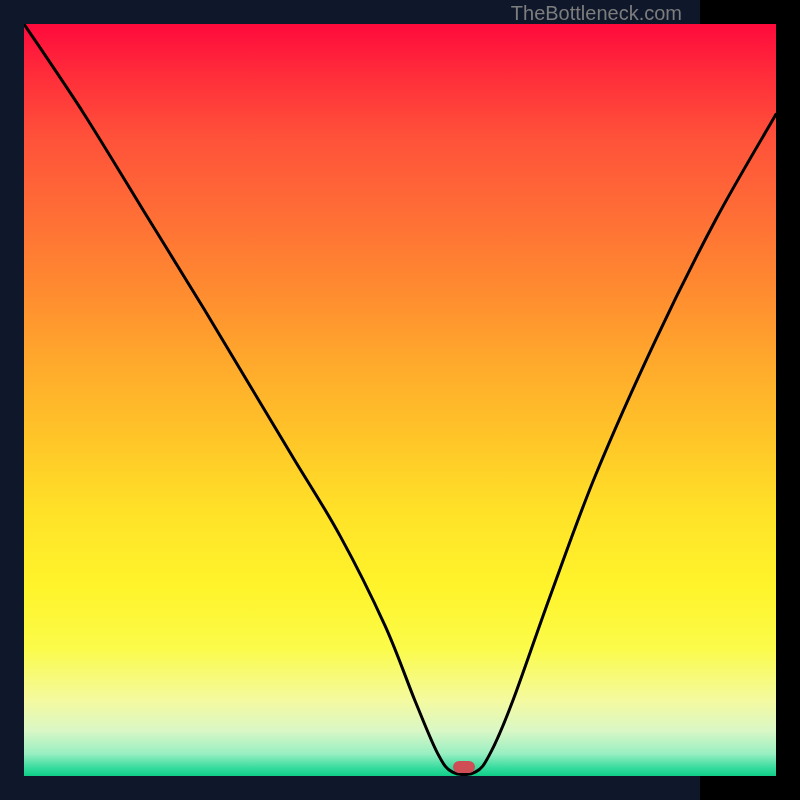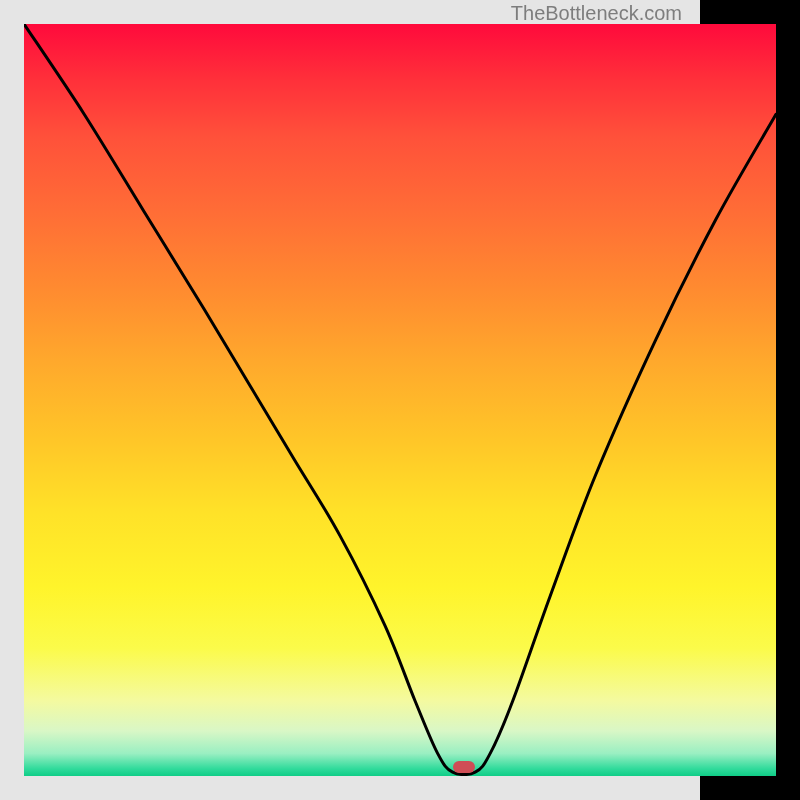--- a/index.html
+++ b/index.html
@@ -10,21 +10,21 @@
     background: #000;
     overflow: hidden;
     font-family: Arial, Helvetica, sans-serif;
   }
   .frame {
     position: absolute;
     left: 0;
     top: 0;
     width: 700px;
     height: 800px;
-    background: #e5e5e5;
+    background: #0f172a;
   }
   .watermark {
     position: absolute;
     top: 2px;
     right: 18px;
     color: #7d7d7d;
     font-size: 20px;
     font-weight: 500;
     letter-spacing: 0px;
     z-index: 5;

